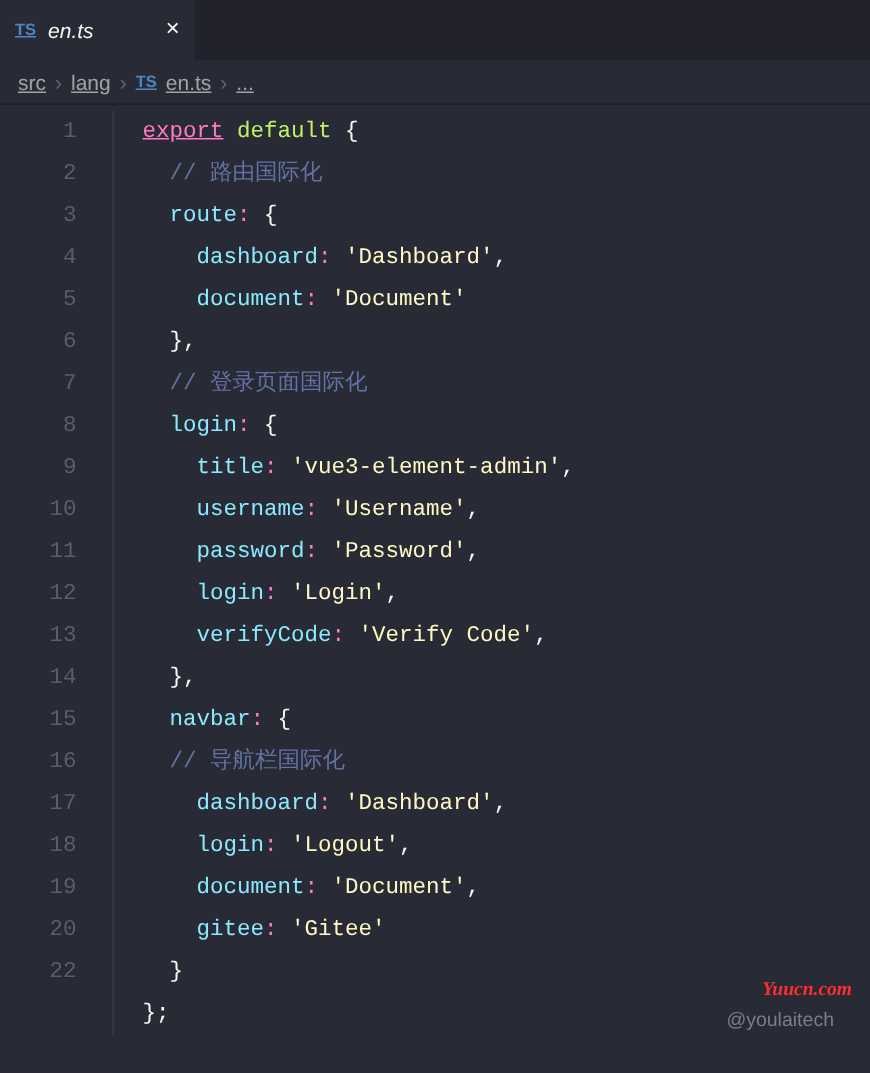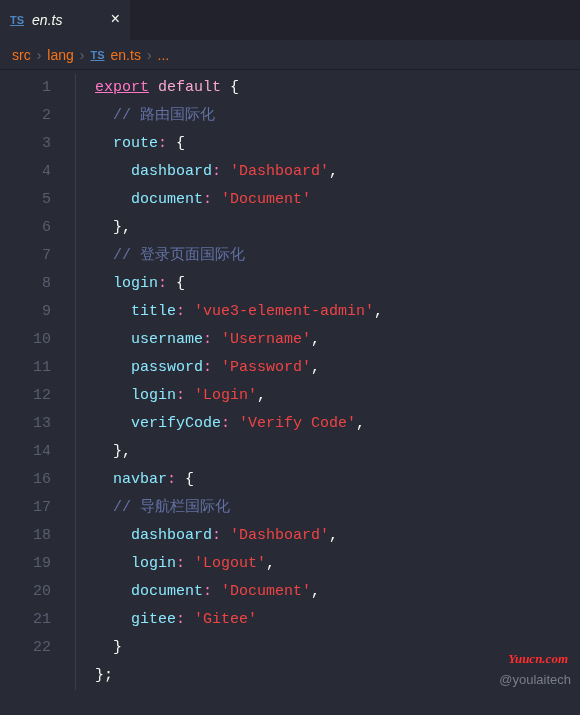--- a/index.html
+++ b/index.html
@@ -55,21 +55,22 @@
       font-family: sans-serif;
       font-size: 14px;
       color: #aaa;
       background: #282a36;
       border-bottom: 1px solid #1e1f29;
     }
     .breadcrumb .sep {
       color: #666;
     }
     .breadcrumb .crumb {
-      color: #f97316;
+      color: #a3a3a3;
+      text-decoration: underline;
     }
     .editor {
       display: flex;
       height: calc(100% - 70px);
     }
     .gutter {
       width: 75px;
       padding-top: 4px;
       background: #282a36;
       text-align: right;
@@ -96,40 +97,40 @@
     }
     .indent-guide {
       position: absolute;
       top: 4px;
       bottom: 0;
       width: 1px;
       background: #3b3d4a;
     }
     .ig1 { left: 0px; height: 616px; }
     .k-export { color: #ff79c6; text-decoration: underline; }
-    .k-default { color: #f9a8d4; }
+    .k-default { color: #bef264; }
     .brace { color: #f8f8f2; }
     .comment { color: #6272a4; }
     .prop { color: #8be9fd; }
     .colon { color: #ff79c6; }
     .punct { color: #f8f8f2; }
-    .str { color: #ef4444; }
+    .str { color: #fef9c3; }
     .watermark-red {
       position: absolute;
       right: 12px;
       bottom: 48px;
       color: #ff2d2d;
       font-family: 'Times New Roman', serif;
       font-size: 13px;
       font-weight: bold;
       font-style: italic;
     }
     .watermark-gray {
       position: absolute;
-      right: 9px;
+      right: 24px;
       bottom: 28px;
       color: #7a7d8a;
       font-family: sans-serif;
       font-size: 13px;
     }
   </style>
 </head>
 <body>
 
 <div class="tab-bar">
@@ -160,26 +161,26 @@
     <div class="ln">5</div>
     <div class="ln">6</div>
     <div class="ln">7</div>
     <div class="ln">8</div>
     <div class="ln">9</div>
     <div class="ln">10</div>
     <div class="ln">11</div>
     <div class="ln">12</div>
     <div class="ln">13</div>
     <div class="ln">14</div>
+    <div class="ln">15</div>
     <div class="ln">16</div>
     <div class="ln">17</div>
     <div class="ln">18</div>
     <div class="ln">19</div>
     <div class="ln">20</div>
-    <div class="ln">21</div>
     <div class="ln">22</div>
   </div>
   <div class="code">
     <div class="indent-guide ig1"></div>
 
     <div class="code-line"><span class="k-export">export</span> <span class="k-default">default</span><span class="brace"> {</span></div>
     <div class="code-line">  <span class="comment">// 路由国际化</span></div>
     <div class="code-line">  <span class="prop">route</span><span class="colon">:</span> <span class="brace">{</span></div>
     <div class="code-line">    <span class="prop">dashboard</span><span class="colon">:</span> <span class="str">'Dashboard'</span><span class="punct">,</span></div>
     <div class="code-line">    <span class="prop">document</span><span class="colon">:</span> <span class="str">'Document'</span></div>

